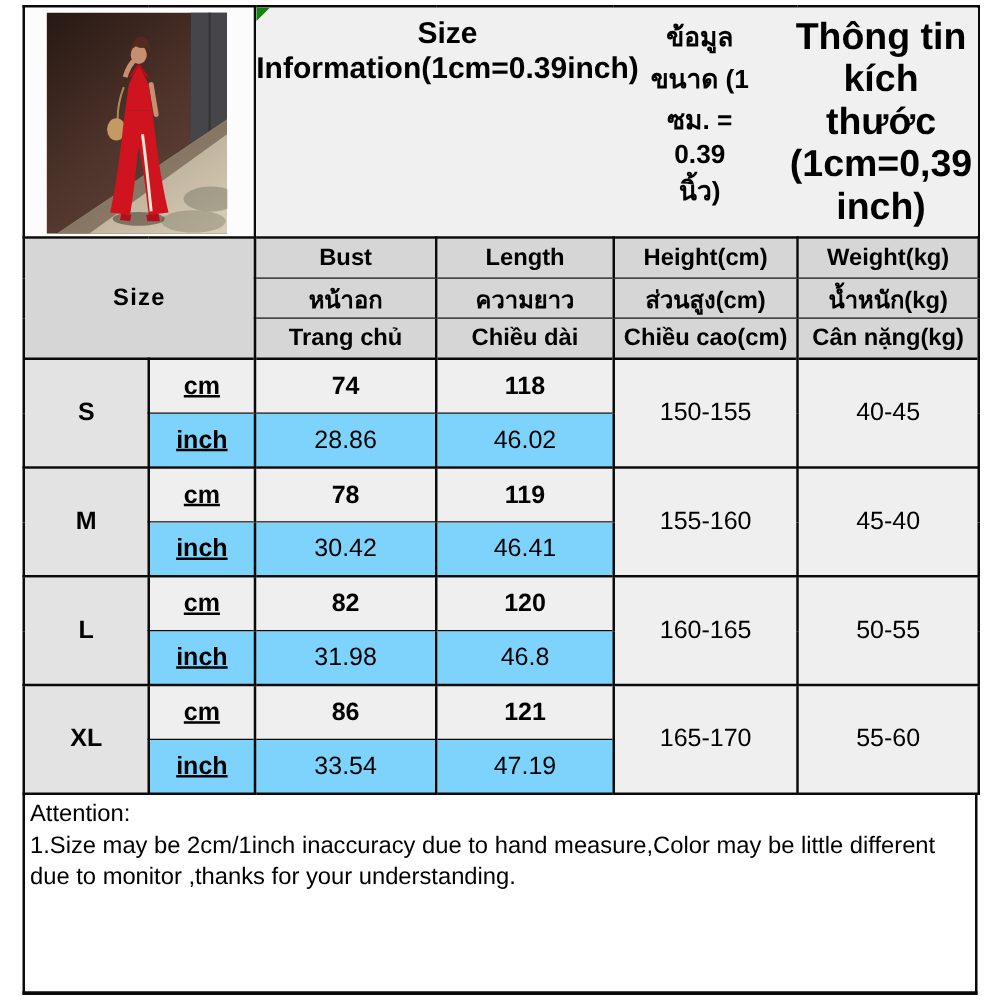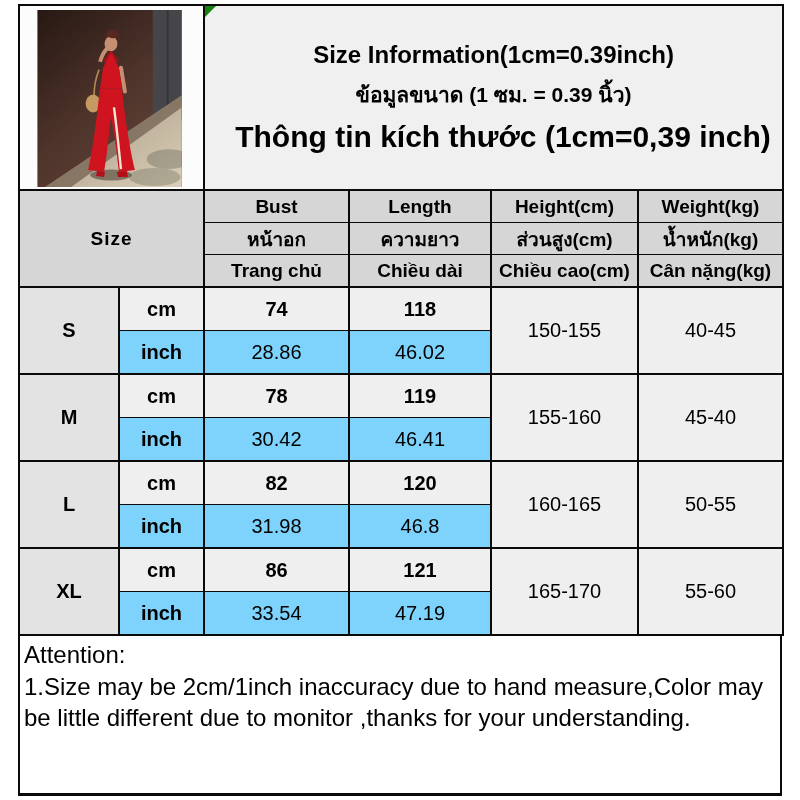--- a/index.html
+++ b/index.html
@@ -14,48 +14,48 @@
   }
   table.size-table td{
     border:2px solid #0a0a0a;text-align:center;vertical-align:middle;
     padding:0;overflow:hidden;
   }
   
   tr.top-row td{height:183px;}
   td.photo-cell{background:#fcfcfc;}
   td.title-cell{background:#f0f0f0;position:relative;}
   .photo-frame{width:145px;height:177px;margin:1px auto 0 17px;display:block;}
-  .title-lines{display:flex;flex-direction:column;gap:9px;}
+  .title-lines{display:flex;flex-direction:row;gap:9px;}
   .title-l1{font-size:24px;font-weight:bold;}
   .title-l2{font-size:21px;font-weight:bold;}
   .title-l3{font-size:30px;font-weight:bold;padding-left:19px;}
   .corner-flag{
     position:absolute;left:0;top:0;width:0;height:0;
     border-top:11px solid #15810f;border-right:11px solid transparent;
   }
   
   tr.hdr td{height:31px;background:#d6d6d6;font-weight:bold;font-size:19px;}
   tr.hdr td{border-top-width:1px;border-bottom-width:1px;}
   td.size-big{background:#d6d6d6;font-size:38px;font-weight:bold;letter-spacing:1px;}
   
   tr.cm-row td,tr.inch-row td{height:42px;font-size:20px;}
   tr.cm-row td{background:#efefef;}
   tr.inch-row td{background:#7dd3fc;}
   td.size-label{background:#e3e3e3 !important;font-size:22px;font-weight:bold;}
-  td.unit{font-weight:bold;font-size:19px;}
+  td.unit{font-weight:bold;font-size:19px;text-decoration:underline;}
   td.range{background:#efefef !important;font-weight:normal;}
   tr.cm-row td.v{font-weight:bold;}
   tr.inch-row td.v{font-weight:normal;}
   tr.cm-row td.thin{border-bottom-width:1px;}
   tr.inch-row td.thin{border-top-width:1px;}
   
   .attention{
     border:2px solid #0a0a0a;border-top:none;border-bottom-width:3px;
     background:#ffffff;height:160px;padding:3px 4px 0 4px;
-    font-size:24px;line-height:1.32;text-align:left;box-sizing:border-box;
+    font-size:19px;line-height:1.32;text-align:left;box-sizing:border-box;
   }
 </style>
 </head>
 <body>
 
 <div class="sheet">
   <table class="size-table">
     <colgroup>
       <col style="width:100px">
         <col style="width:85px">

